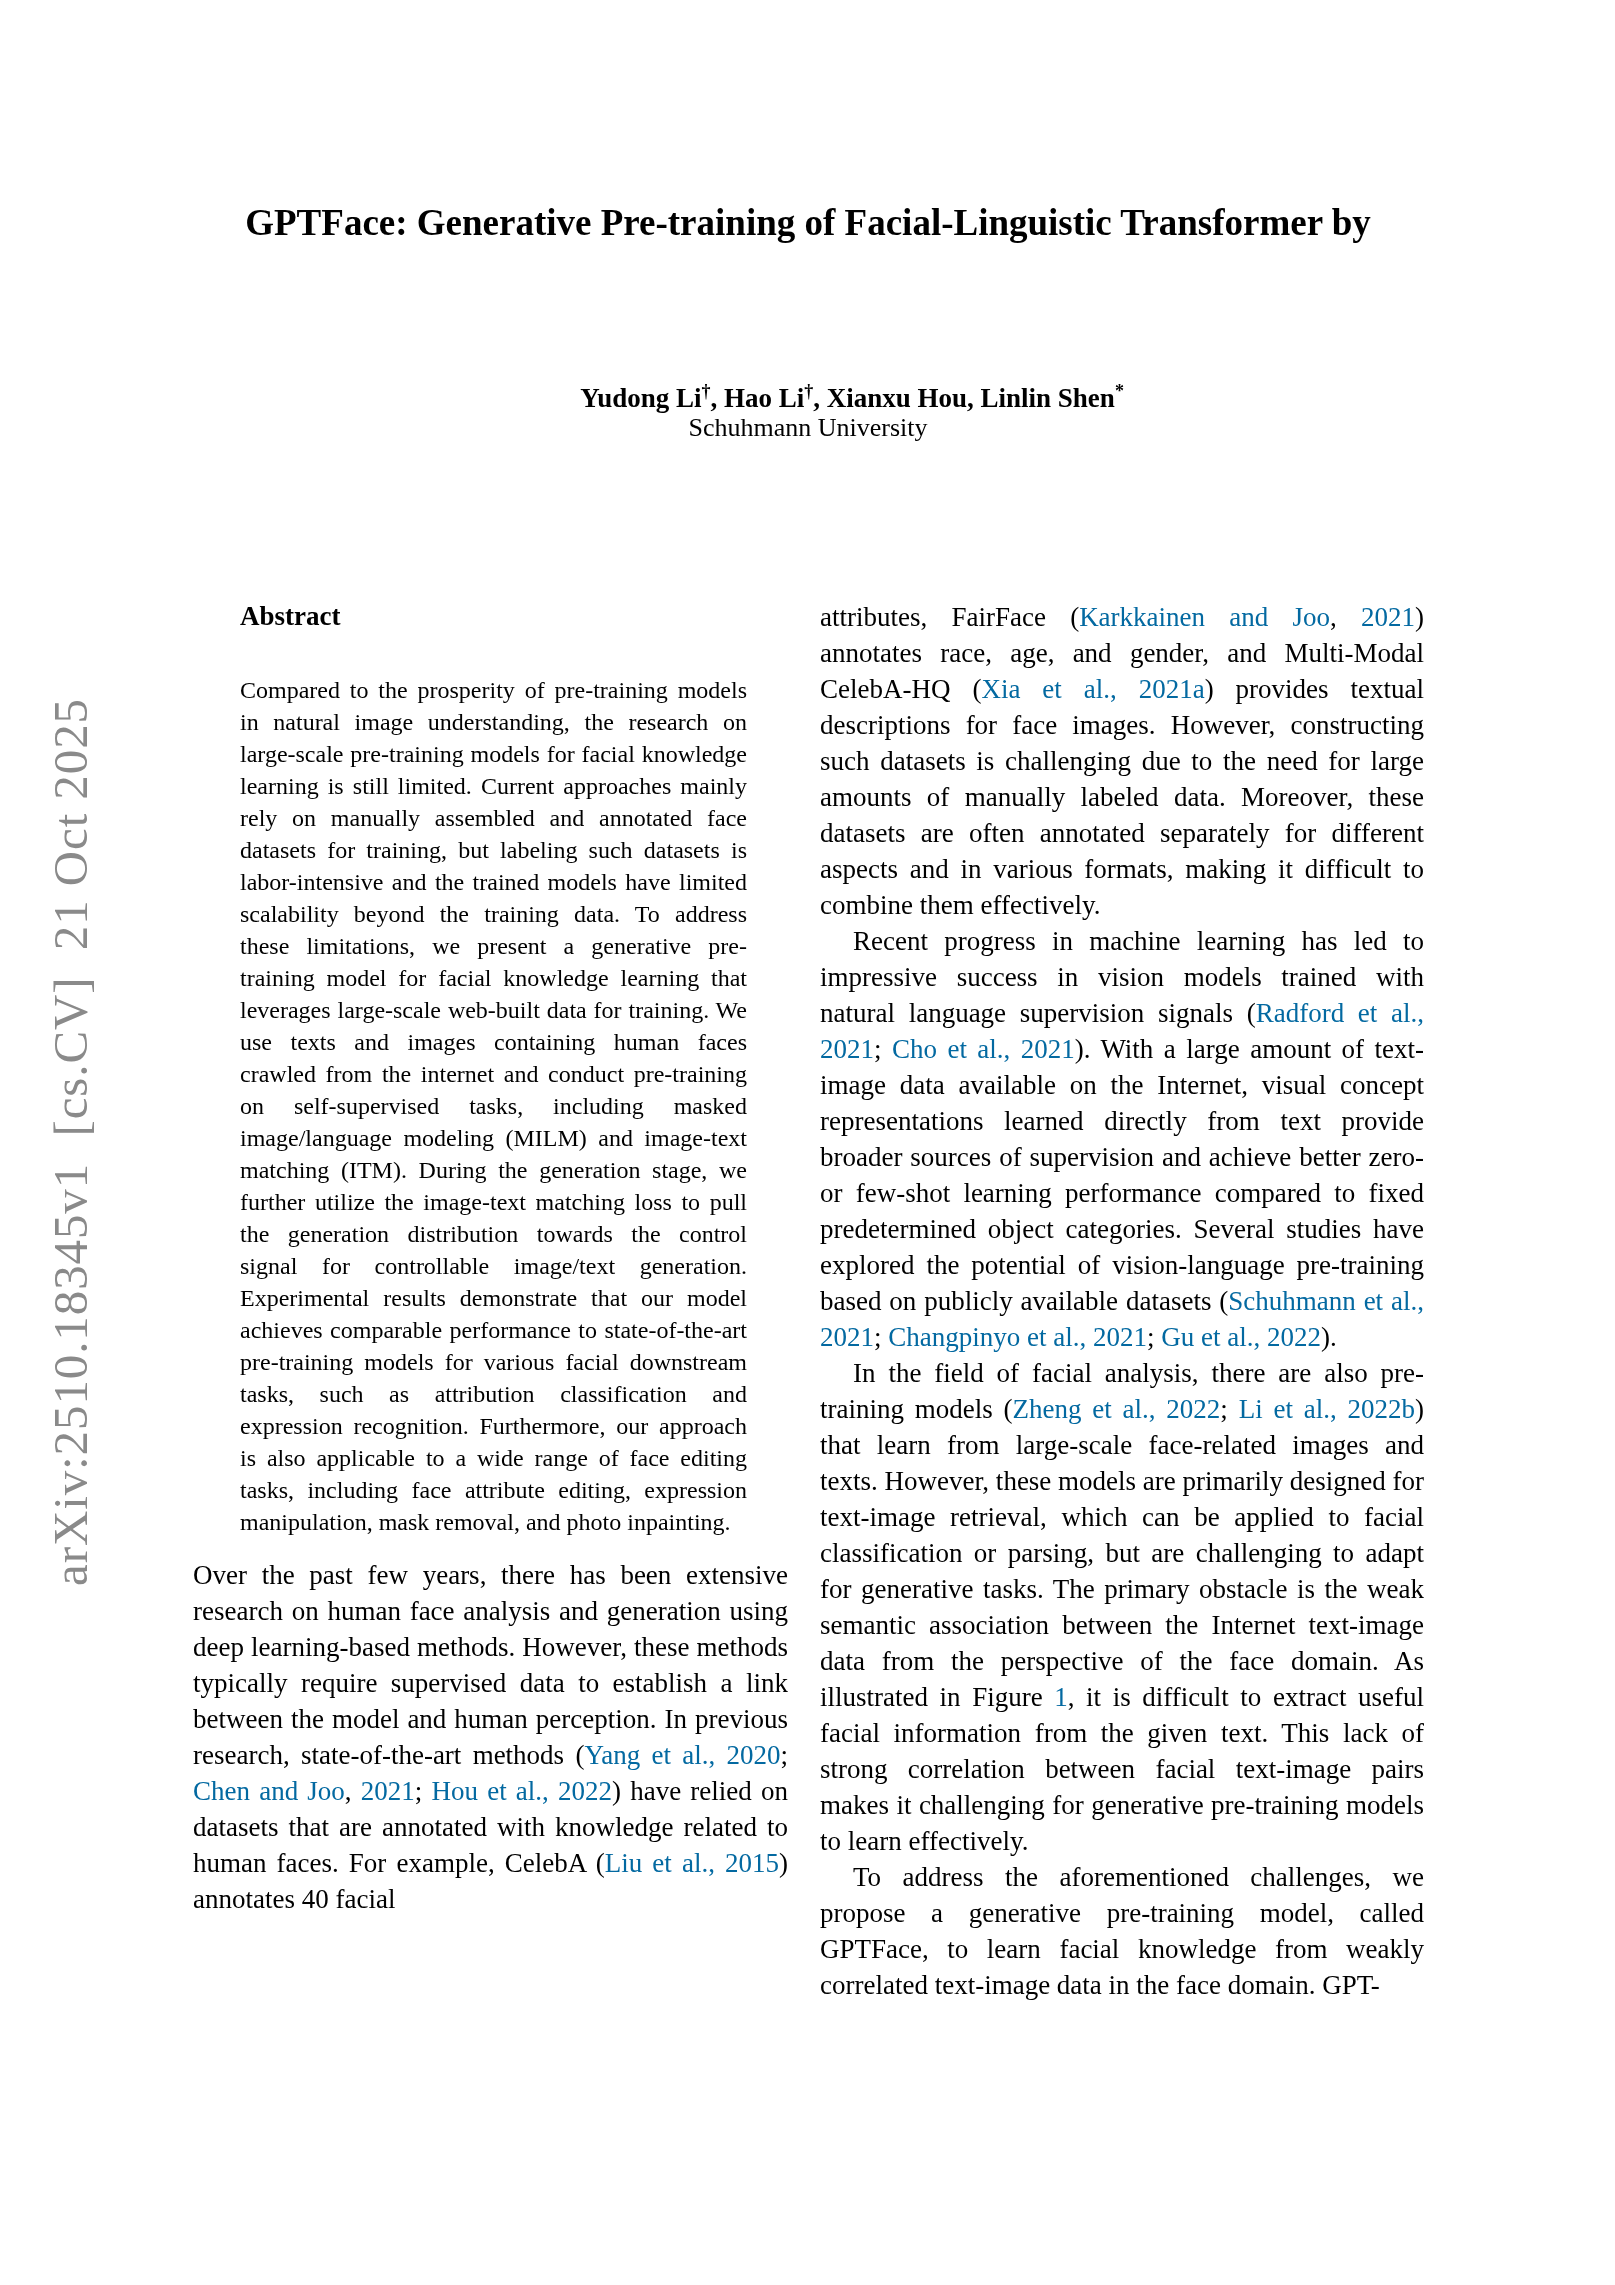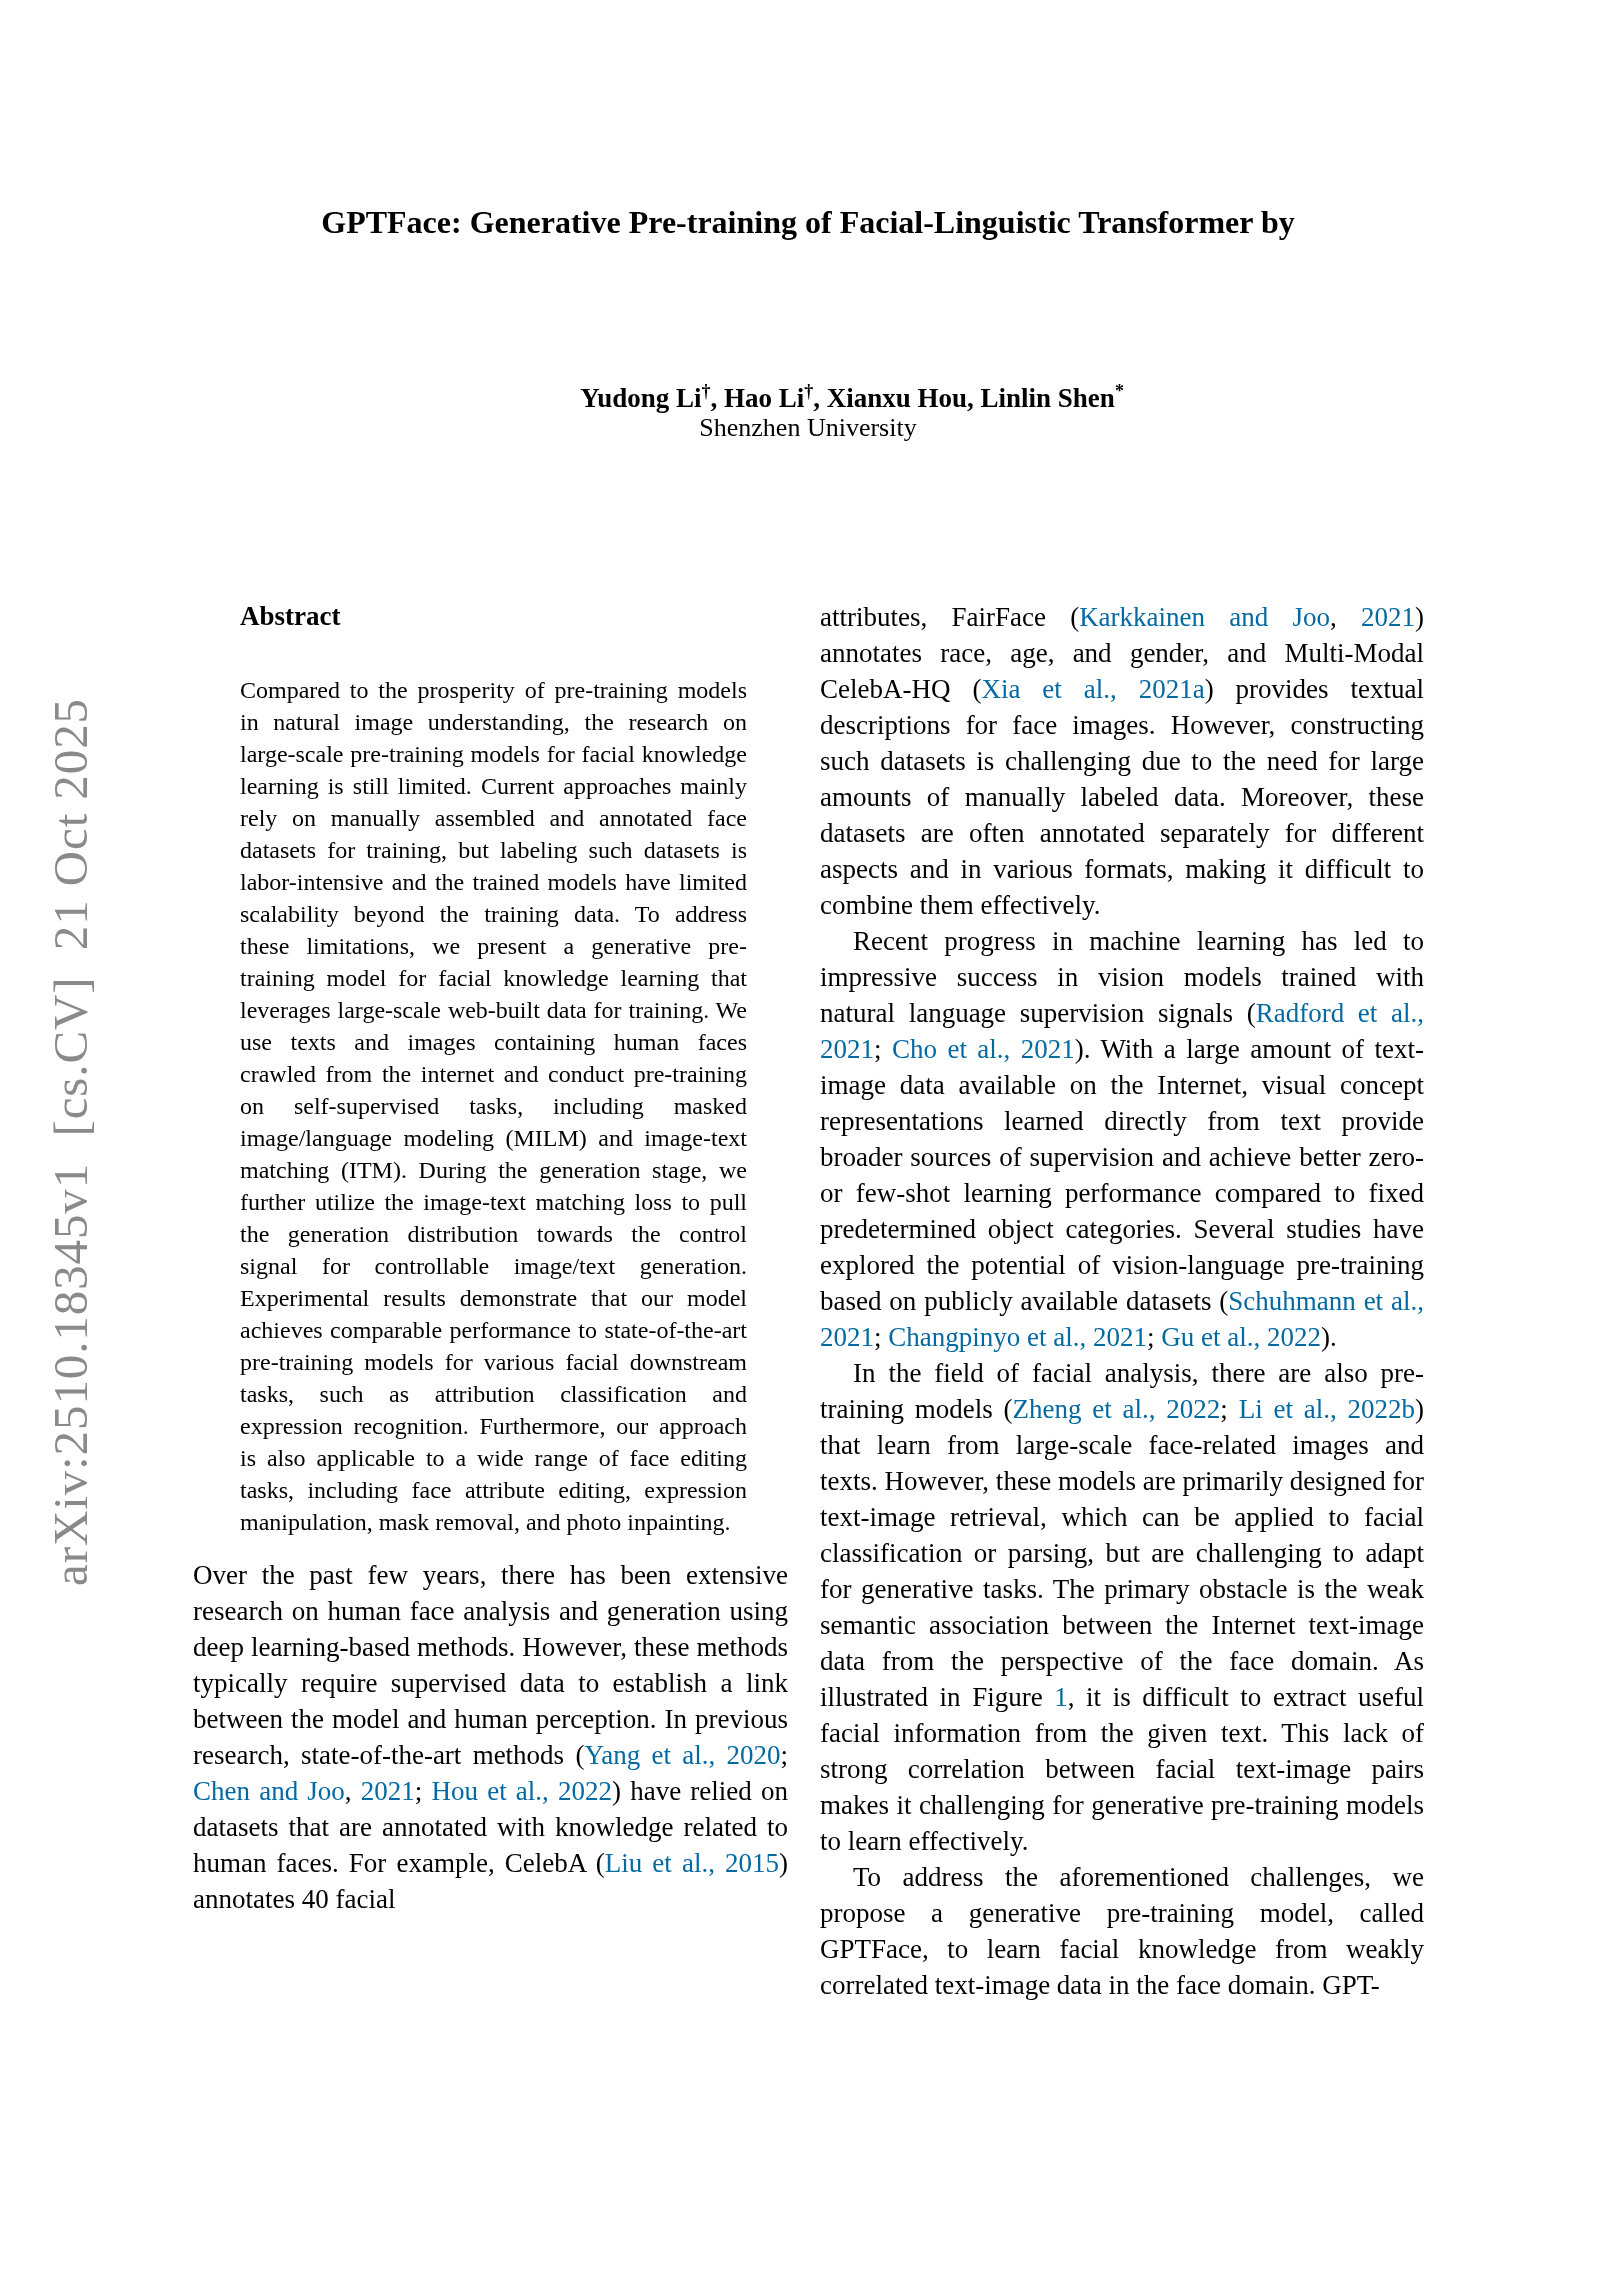--- a/index.html
+++ b/index.html
@@ -7,21 +7,21 @@
     width:1616px;height:2285px;position:relative;background:#ffffff;
     font-family:"Liberation Serif",serif;color:#000000;
   }
   .watermark{
     position:absolute;top:1142px;left:70px;
     transform:translate(-50%,-50%) rotate(-90deg);
     white-space:pre;font-size:49px;color:#8a8a8a;letter-spacing:0.9px;
   }
   .title-block{
     position:absolute;top:201px;left:0;width:1616px;
-    text-align:center;font-weight:bold;font-size:32px;line-height:43px;
+    text-align:center;font-weight:bold;font-size:37px;line-height:43px;
   }
   .author-block{
     position:absolute;top:371px;left:0;width:1616px;
     text-align:center;font-size:27px;line-height:40px;font-weight:bold;padding-left:44px;
   }
   .author-block sup{font-size:18px;}
   .affiliation{
     position:absolute;top:413px;left:0;width:1616px;
     text-align:center;font-size:26px;font-weight:normal;
   }
@@ -52,21 +52,21 @@
 <body>
 
 <div class="watermark">arXiv:2510.18345v1  [cs.CV]  21 Oct 2025</div>
 
 <div class="title-block">
   <div>GPTFace: Generative Pre-training of Facial-Linguistic Transformer by</div>
 </div>
 
 <div class="author-block"><span>Yudong Li</span><sup>†</sup><span>, Hao Li</span><sup>†</sup><span>, Xianxu Hou, Linlin Shen</span><sup>*</sup></div>
 
-<div class="affiliation">Shenzhen University</div>
+<div class="affiliation">Schuhmann University</div>
 
 <div class="col col-left">
   <div class="abstract-heading">Abstract</div>
   <div class="abstract-body">Compared to the prosperity of pre-training models in natural image understanding, the research on large-scale pre-training models for facial knowledge learning is still limited. Current approaches mainly rely on manually assembled and annotated face datasets for training, but labeling such datasets is labor-intensive and the trained models have limited scalability beyond the training data. To address these limitations, we present a generative pre-training model for facial knowledge learning that leverages large-scale web-built data for training. We use texts and images containing human faces crawled from the internet and conduct pre-training on self-supervised tasks, including masked image/language modeling (MILM) and image-text matching (ITM). During the generation stage, we further utilize the image-text matching loss to pull the generation distribution towards the control signal for controllable image/text generation. Experimental results demonstrate that our model achieves comparable performance to state-of-the-art pre-training models for various facial downstream tasks, such as attribution classification and expression recognition. Furthermore, our approach is also applicable to a wide range of face editing tasks, including face attribute editing, expression manipulation, mask removal, and photo inpainting.</div>
   <p class="body-par first"><span>Over the past few years, there has been extensive research on human face analysis and generation using deep learning-based methods. However, these methods typically require supervised data to establish a link between the model and human perception. In previous research, state-of-the-art methods (</span><span class="cite">Yang et al., 2020</span><span>; </span><span class="cite">Chen and Joo</span><span>, </span><span class="cite">2021</span><span>; </span><span class="cite">Hou et al., 2022</span><span>) have relied on datasets that are annotated with knowledge related to human faces. For example, CelebA (</span><span class="cite">Liu et al., 2015</span><span>) annotates 40 facial</span></p>
 </div>
 
 <div class="col col-right">
   <p class="body-par cont"><span>attributes, FairFace (</span><span class="cite">Karkkainen and Joo</span><span>, </span><span class="cite">2021</span><span>) annotates race, age, and gender, and Multi-Modal CelebA-HQ (</span><span class="cite">Xia et al., 2021a</span><span>) provides textual descriptions for face images. However, constructing such datasets is challenging due to the need for large amounts of manually labeled data. Moreover, these datasets are often annotated separately for different aspects and in various formats, making it difficult to combine them effectively.</span></p>
   <p class="body-par indent"><span>Recent progress in machine learning has led to impressive success in vision models trained with natural language supervision signals (</span><span class="cite">Radford et al., 2021</span><span>; </span><span class="cite">Cho et al., 2021</span><span>). With a large amount of text-image data available on the Internet, visual concept representations learned directly from text provide broader sources of supervision and achieve better zero- or few-shot learning performance compared to fixed predetermined object categories. Several studies have explored the potential of vision-language pre-training based on publicly available datasets (</span><span class="cite">Schuhmann et al., 2021</span><span>; </span><span class="cite">Changpinyo et al., 2021</span><span>; </span><span class="cite">Gu et al., 2022</span><span>).</span></p>

